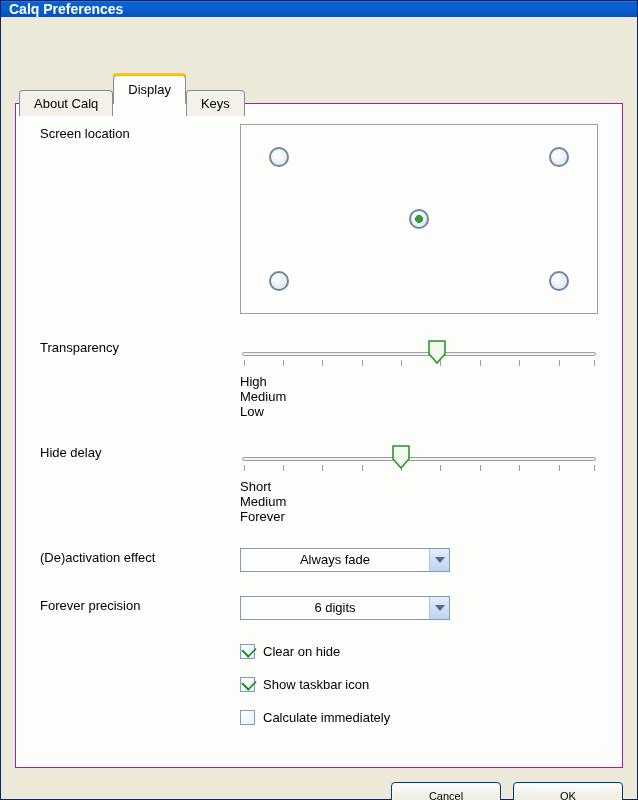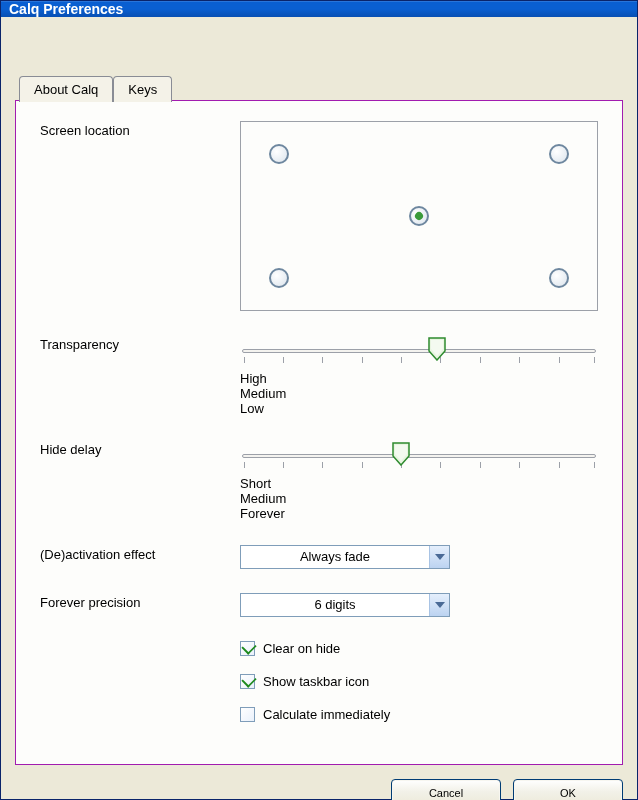--- a/index.html
+++ b/index.html
@@ -46,21 +46,21 @@
   }
   .tab {
     padding: 5px 14px;
     border: 1px solid #898c95;
     border-bottom: none;
     border-top-left-radius: 4px;
     border-top-right-radius: 4px;
     background: #f4f2e8;
     margin-right: 0px;
     position: relative;
-    top: 1px;
+    top: 12px;
     cursor: default;
   }
   .tab.active {
     background: #fdfdfb;
     border-bottom: 1px solid #fdfdfb;
     top: 0;
     z-index: 2;
     padding-top: 6px;
     padding-bottom: 6px;
   }
@@ -229,20 +229,23 @@
 
 <div class="window">
   <div class="titlebar">
     <span>Calq Preferences</span>
   </div>
   <div class="client">
 
     <div class="tabstrip">
       <div class="tab">
         <span>About Calq</span>
+      </div>
+      <div class="tab active">
+        <span>Display</span>
       </div>
       <div class="tab">
         <span>Keys</span>
       </div>
     </div>
 
     <div class="tabpage">
 
       <div class="row">
         <div class="lbl">Screen location</div>

